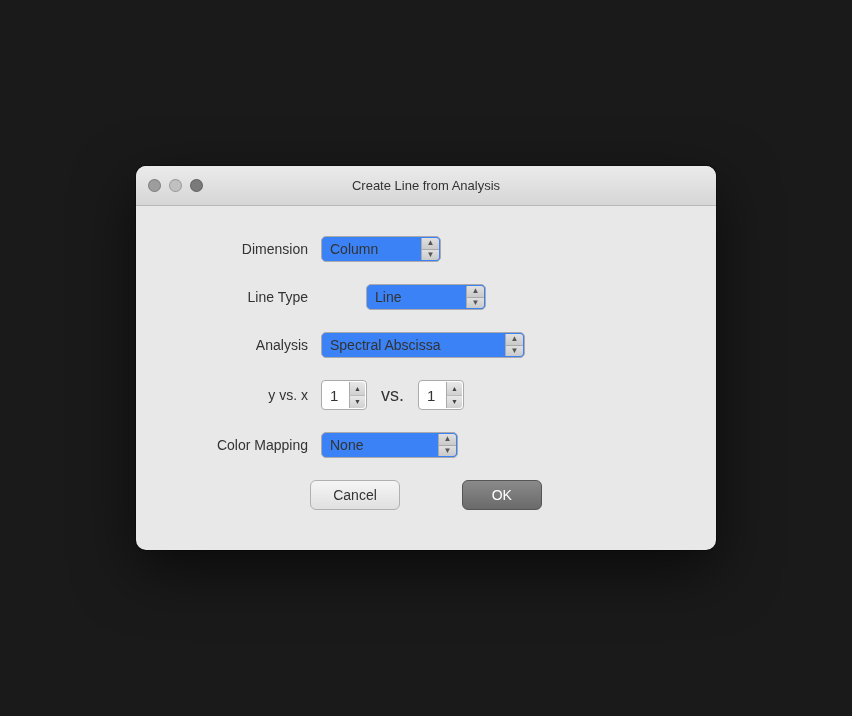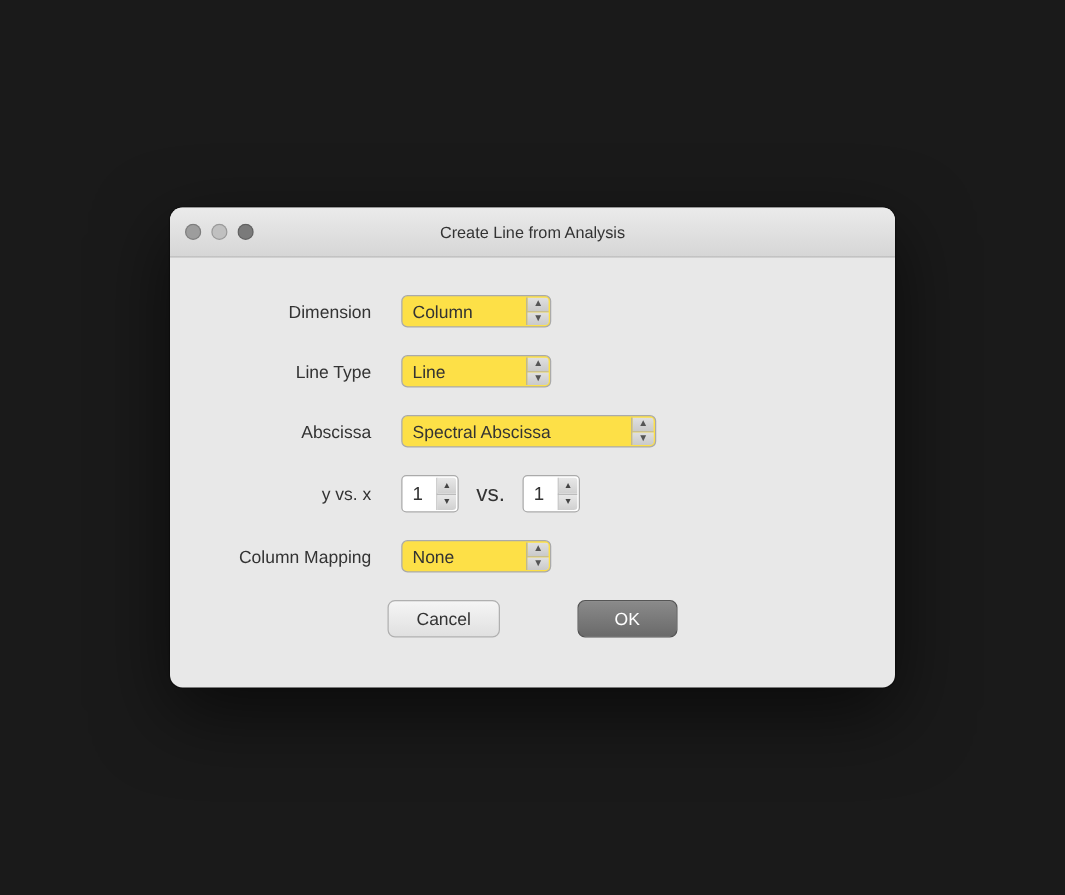--- a/index.html
+++ b/index.html
@@ -76,37 +76,37 @@
 
     .form-row {
       display: flex;
       align-items: center;
       margin-bottom: 22px;
     }
 
     .form-label {
       width: 145px;
       text-align: right;
-      padding-right: 24px;
+      padding-right: 13px;
       font-size: 14px;
       color: #333;
       font-weight: 400;
     }
 
     .form-control-wrapper {
       display: flex;
       align-items: center;
       gap: 10px;
     }
 
     
     .mac-select {
       appearance: none;
       -webkit-appearance: none;
-      background: #fde047;
+      background: #3b82f6;
       border: 1px solid #aaa;
       border-radius: 5px;
       padding: 3px 28px 3px 8px;
       font-size: 14px;
       color: #333;
       position: relative;
       cursor: pointer;
       outline: none;
       height: 26px;
     }
@@ -158,24 +158,25 @@
     .select-abscissa .mac-select {
       width: 204px;
     }
 
     .select-dimension .mac-select {
       width: 120px;
     }
 
     .select-plottype .mac-select {
       width: 120px;
+      margin-left: 45px;
     }
 
     .select-colormapping .mac-select {
-      width: 120px;
+      width: 137px;
     }
 
     
     .spinner-wrapper {
       position: relative;
       display: inline-flex;
       align-items: center;
     }
 
     .spinner-input {
@@ -309,21 +310,21 @@
           </select>
           <div class="stepper-arrows">
             <div class="stepper-arrow-up">▲</div>
             <div class="stepper-arrow-down">▼</div>
           </div>
         </div>
       </div>
     </div>
 
     <div class="form-row">
-      <span class="form-label">Abscissa</span>
+      <span class="form-label">Analysis</span>
       <div class="form-control-wrapper">
         <div class="select-wrapper select-abscissa">
           <select class="mac-select">
             <option>Spectral Abscissa</option>
             <option>Index</option>
             <option>Time</option>
           </select>
           <div class="stepper-arrows">
             <div class="stepper-arrow-up">▲</div>
             <div class="stepper-arrow-down">▼</div>
@@ -347,21 +348,21 @@
           <input type="text" class="spinner-input" value="1" style="">
           <div class="spinner-buttons">
             <button class="spinner-btn">▲</button>
             <button class="spinner-btn">▼</button>
           </div>
         </div>
       </div>
     </div>
 
     <div class="form-row">
-      <span class="form-label">Column Mapping</span>
+      <span class="form-label">Color Mapping</span>
       <div class="form-control-wrapper">
         <div class="select-wrapper select-colormapping">
           <select class="mac-select">
             <option>None</option>
             <option>Gradient</option>
             <option>Categorical</option>
           </select>
           <div class="stepper-arrows">
             <div class="stepper-arrow-up">▲</div>
             <div class="stepper-arrow-down">▼</div>

